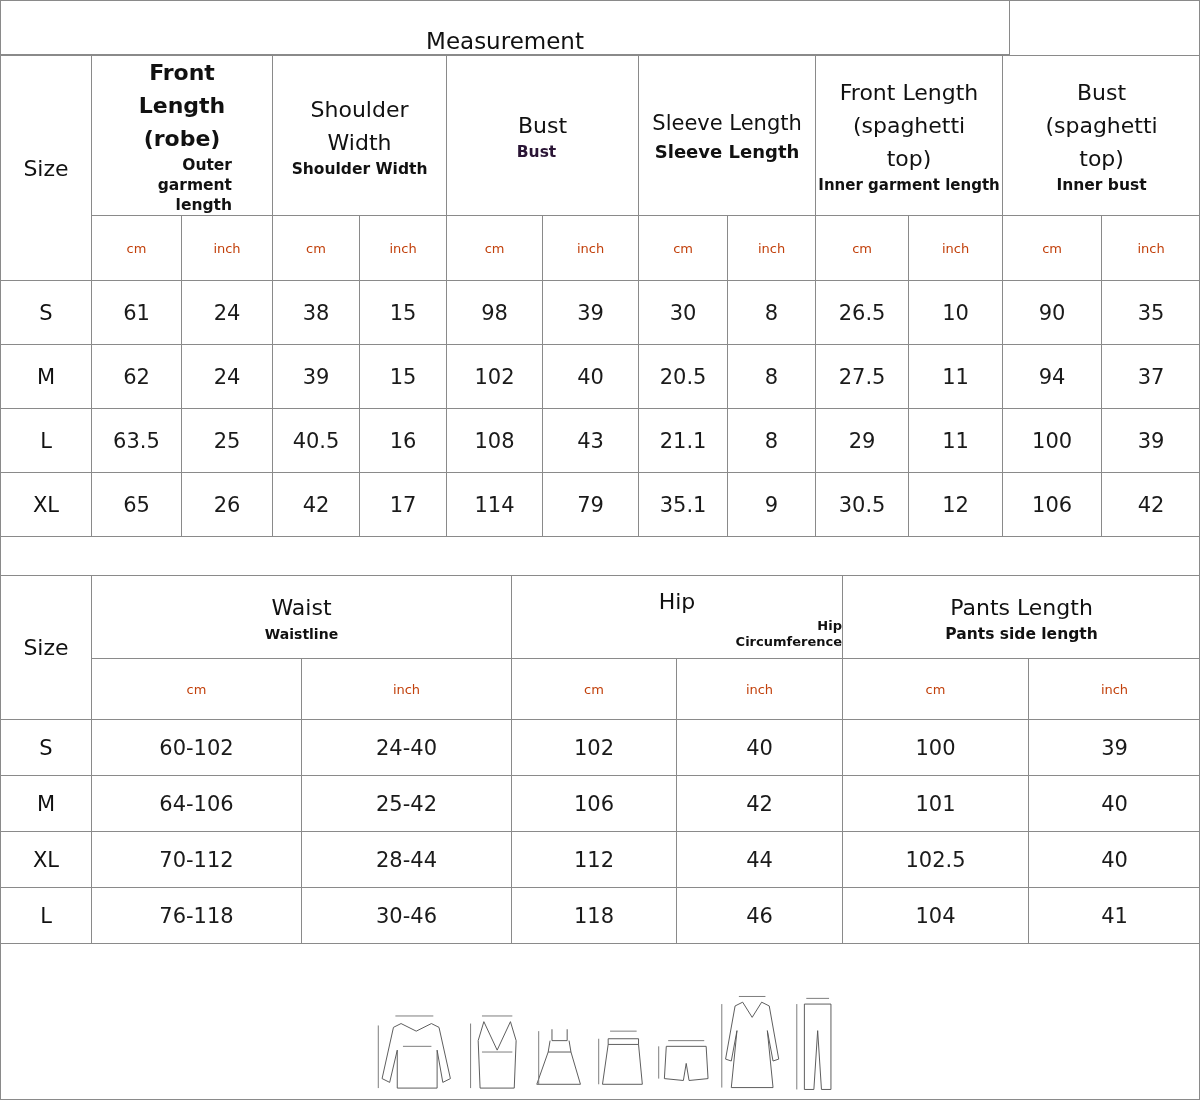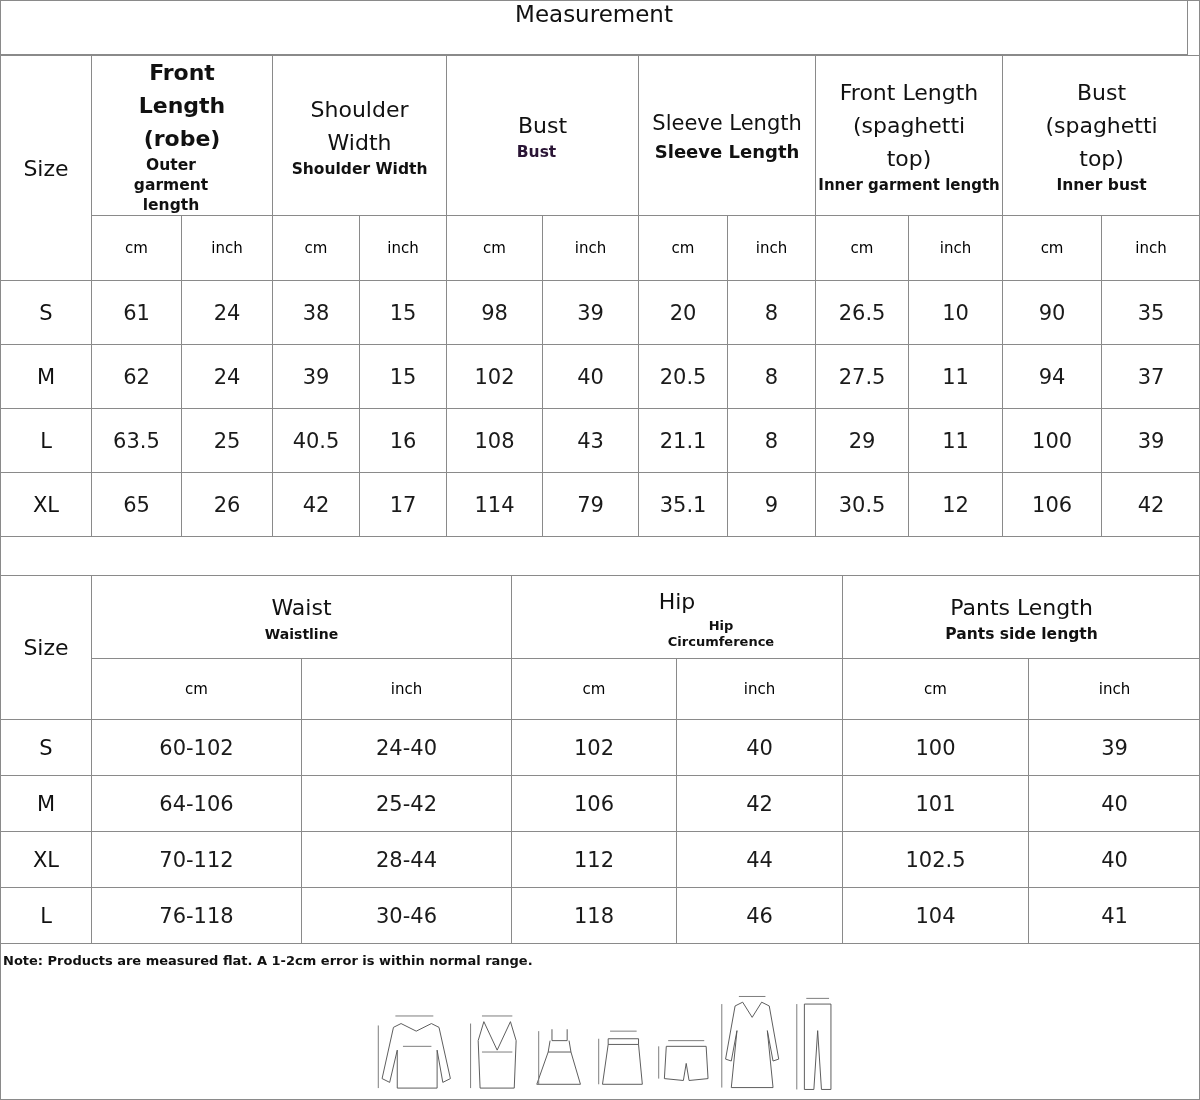--- a/index.html
+++ b/index.html
@@ -4,34 +4,34 @@
 <style>
   * { box-sizing: border-box; margin: 0; padding: 0; }
   html, body { width: 1200px; height: 1100px; background: #ffffff; overflow: hidden; }
   body { font-family: "DejaVu Sans", "Liberation Sans", sans-serif; color: #111; position: relative; }
 
   .frame { position: absolute; left: 0; top: 0; width: 1200px; height: 1100px; border: 1px solid #8a8a8a; }
 
   table { border-collapse: collapse; position: absolute; left: 0; table-layout: fixed; }
   td, th { border: 1px solid #8a8a8a; text-align: center; vertical-align: middle; font-weight: normal; }
 
-  .title-row { position: absolute; left: 0; top: 0; width: 1188px; height: 55px; border: 1px solid #8a8a8a;
-               display: flex; align-items: flex-start; justify-content: center; font-size: 23px; }
+  .title-row { position: absolute; left: 0; top: 0; width: 1010px; height: 55px; border: 1px solid #8a8a8a;
+               display: flex; align-items: flex-end; justify-content: center; font-size: 23px; }
 
   #t1 { top: 55px; width: 1200px; }
   #t1 .hdr { height: 150px; }
   #t1 .unit { height: 65px; }
   #t1 .row { height: 64px; }
 
   .main-label { font-size: 22px; line-height: 33px; display: block; color: #111; }
   .sub-label { font-size: 15.5px; font-weight: bold; line-height: 20px; display: block; color: #111; }
-  .sub-label.left { text-align: center; padding-left: 18px; }
+  .sub-label.left { text-align: right; padding-left: 18px; }
   .sub-label.purple { color: #2a1535; }
   .cell-val { font-size: 21px; color: #1a1a1a; }
-  .unit-val { font-size: 15px; color: #000000; }
+  .unit-val { font-size: 13px; color: #c2410c; }
   .size-label { font-size: 21px; }
 
   .gap { position: absolute; left: 0; top: 529px; width: 1200px; height: 46px; border-left: 1px solid #8a8a8a; border-right: 1px solid #8a8a8a; }
 
   #t2 { top: 575px; width: 1200px; }
   #t2 .hdr { height: 83px; }
   #t2 .unit { height: 61px; }
   #t2 .row { height: 56px; }
 
   .notes { position: absolute; left: 3px; top: 950px; }
@@ -111,21 +111,21 @@
     <td class="unit-val">inch</td>
   </tr>
   <tr class="row">
     <td class="size-label">S</td>
     <td class="cell-val">61</td>
     <td class="cell-val">24</td>
     <td class="cell-val">38</td>
     <td class="cell-val">15</td>
     <td class="cell-val">98</td>
     <td class="cell-val">39</td>
-    <td class="cell-val">20</td>
+    <td class="cell-val">30</td>
     <td class="cell-val">8</td>
     <td class="cell-val">26.5</td>
     <td class="cell-val">10</td>
     <td class="cell-val">90</td>
     <td class="cell-val">35</td>
   </tr>
   <tr class="row">
     <td class="size-label">M</td>
     <td class="cell-val">62</td>
     <td class="cell-val">24</td>
@@ -245,21 +245,20 @@
     <td class="cell-val">30-46</td>
     <td class="cell-val">118</td>
     <td class="cell-val">46</td>
     <td class="cell-val">104</td>
     <td class="cell-val">41</td>
   </tr>
 </tbody>
   </table>
 
 <div class="notes">
-  <div class="note1">Note: Products are measured flat. A 1-2cm error is within normal range.</div>
 </div>
 
 <div class="illus">
 
   <svg width="95" height="85" viewBox="0 0 95 85" fill="none" stroke="#555" stroke-width="1">
     <line x1="32" y1="4" x2="72" y2="4" stroke="#777"></line>
     <path d="M38 12 L30 16 L18 70 L26 74 L34 40 L34 80 L76 80 L76 40 L82 74 L90 70 L78 16 L70 12 L54 20 Z"></path>
     <line x1="14" y1="14" x2="14" y2="80" stroke="#777"></line>
     <line x1="40" y1="36" x2="70" y2="36" stroke="#777"></line>
   </svg>

